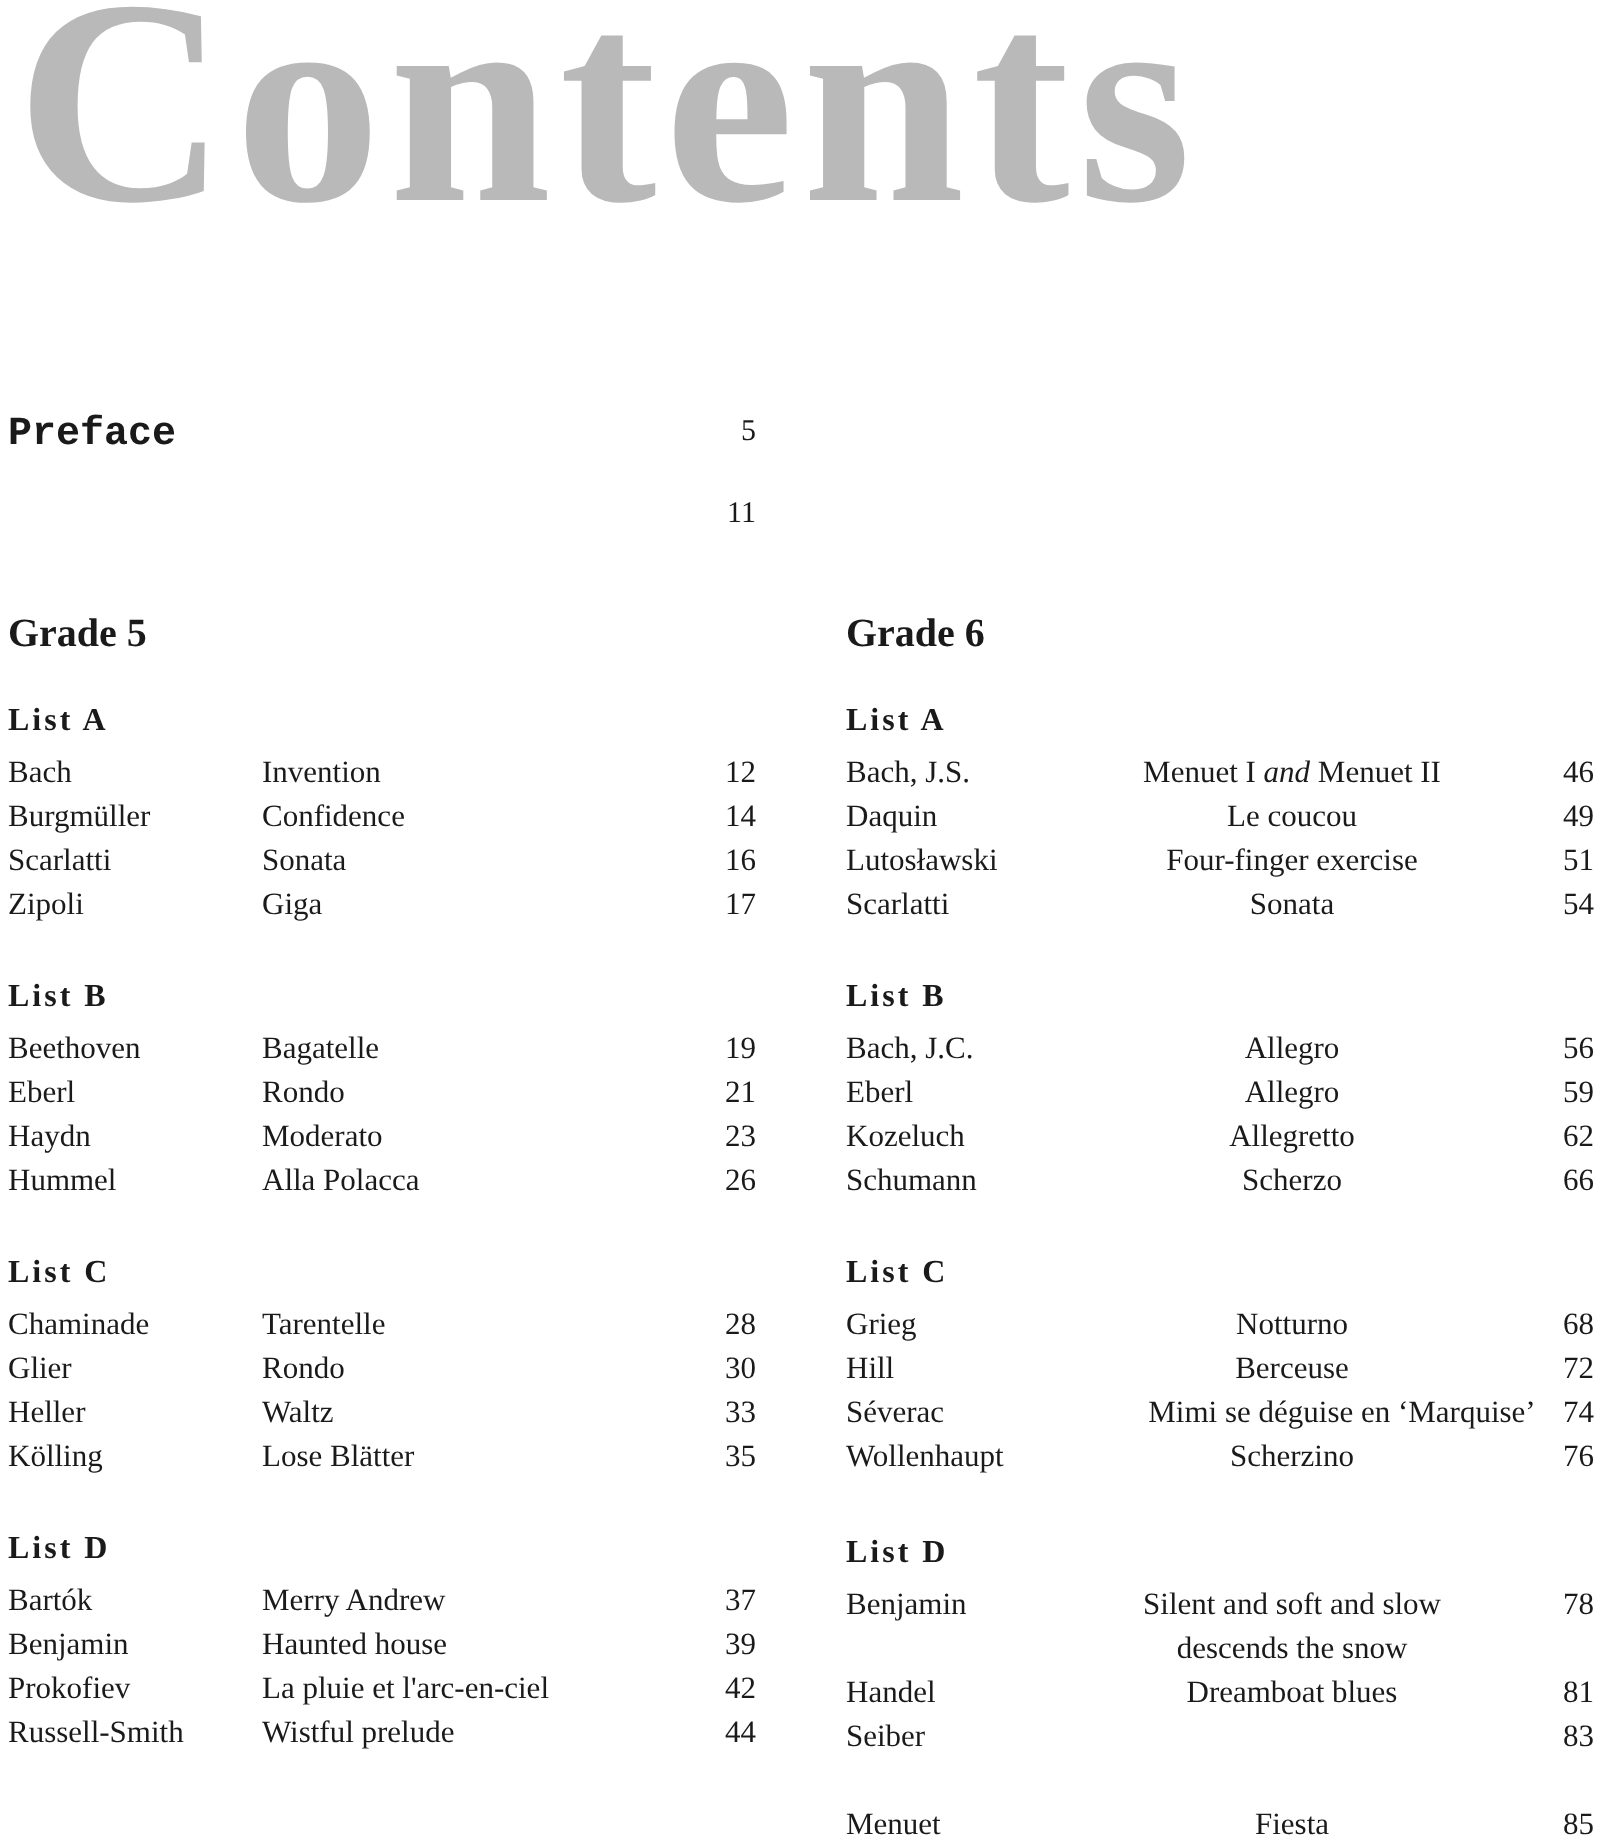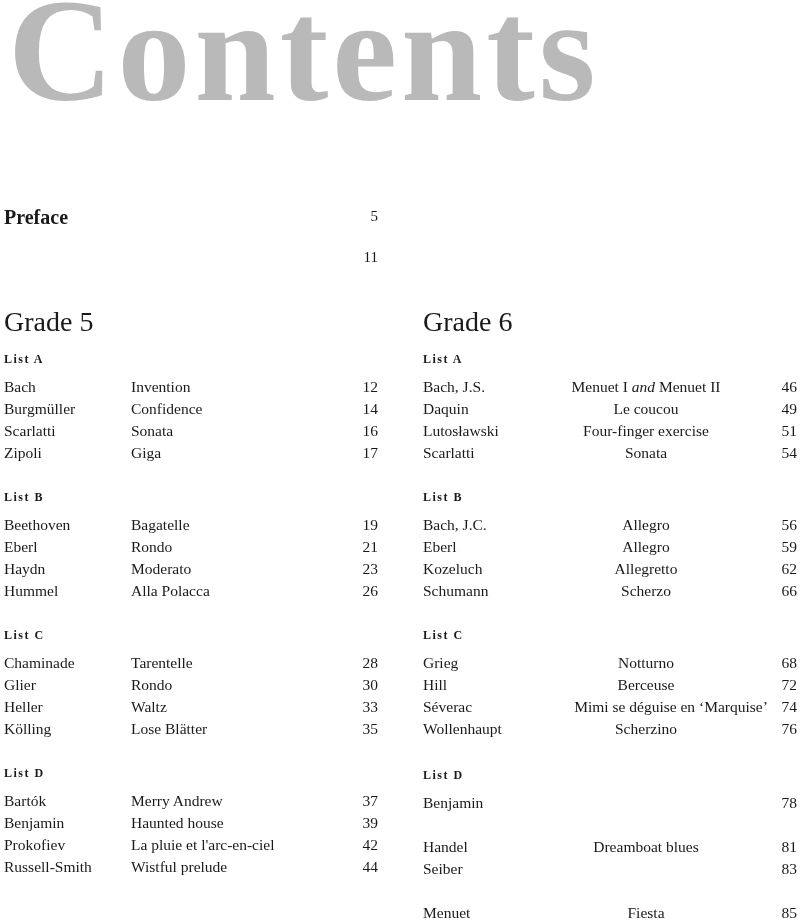--- a/index.html
+++ b/index.html
@@ -7,25 +7,25 @@
       width: 800px; height: 923px; position: relative; overflow: hidden;
       font-family: "Liberation Serif", "DejaVu Serif", serif; color: #1a1a1a;
     }
     .title {
       position: absolute; left: 8px; top: -22px;
       font-family: "Liberation Serif", serif; font-weight: bold;
       font-size: 146px; letter-spacing: 4px; color: #b9b9b9; line-height: 1;
     }
     .front { position: absolute; left: 4px; width: 374px; }
     .front-row { position: absolute; left: 0; width: 374px; height: 26px; }
-    .front-label { position: absolute; left: 0; top: 0; font-size: 20px; font-weight: bold; }
+    .front-label { position: absolute; left: 0; top: 0; font-size: 20px; font-weight: bold; font-family: Liberation Mono, monospace; }
     .front-page { position: absolute; right: 0; top: 2px; font-size: 15px; }
     .grade { position: absolute; width: 374px; }
-    .grade-title { position: absolute; left: 0; font-size: 28px; font-weight: normal; }
-    .list-head { position: absolute; left: 0; font-size: 12px; font-weight: bold; letter-spacing: 1.5px; }
+    .grade-title { position: absolute; left: 0; font-size: 20px; font-weight: bold; }
+    .list-head { position: absolute; left: 0; font-size: 16px; font-weight: bold; letter-spacing: 1.5px; }
     .row { position: absolute; left: 0; width: 100%; font-size: 15.5px; line-height: 22px; }
     .composer { position: absolute; left: 0; top: 0; }
     .piece { position: absolute; top: 0; }
     .page { position: absolute; right: 0; top: 0; }
     .g5 .piece { left: 127px; width: 200px; }
     .g6 .piece { left: 128px; width: 190px; text-align: center; }
     em { font-style: italic; }
   </style>
 </head>
 <body>
@@ -199,20 +199,21 @@
     </div>
   <div class="row" style="top:412px;">
       <span class="composer">Wollenhaupt</span>
       <span class="piece">Scherzino</span>
       <span class="page">76</span>
     </div>
 
   <div class="list-head" style="top:462px;">List D</div>
   <div class="row" style="top:486px; height:44px;">
       <span class="composer">Benjamin</span>
+      <span class="piece"><span>Silent and soft and slow</span><br><span>descends the snow</span></span>
       <span class="page">78</span>
     </div>
   <div class="row" style="top:530px;">
       <span class="composer">Handel</span>
       <span class="piece">Dreamboat blues</span>
       <span class="page">81</span>
     </div>
   <div class="row" style="top:552px; height:44px;">
       <span class="composer">Seiber</span>
       <span class="page">83</span>

